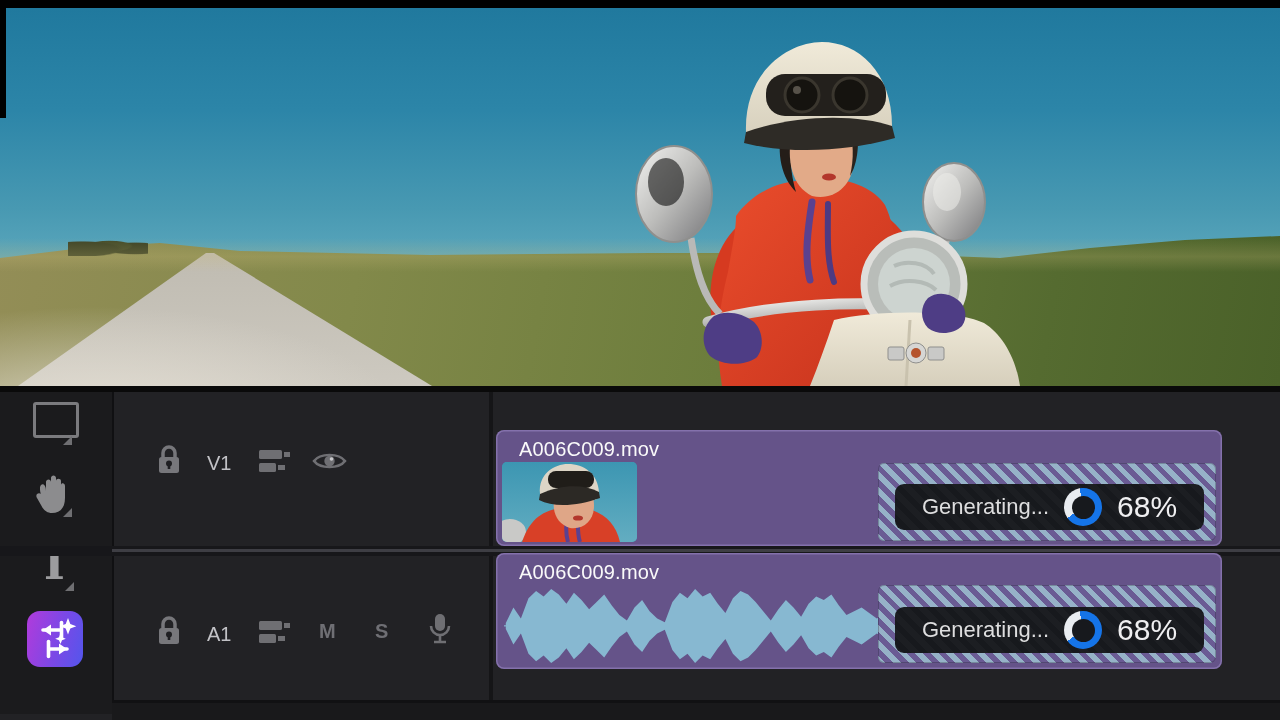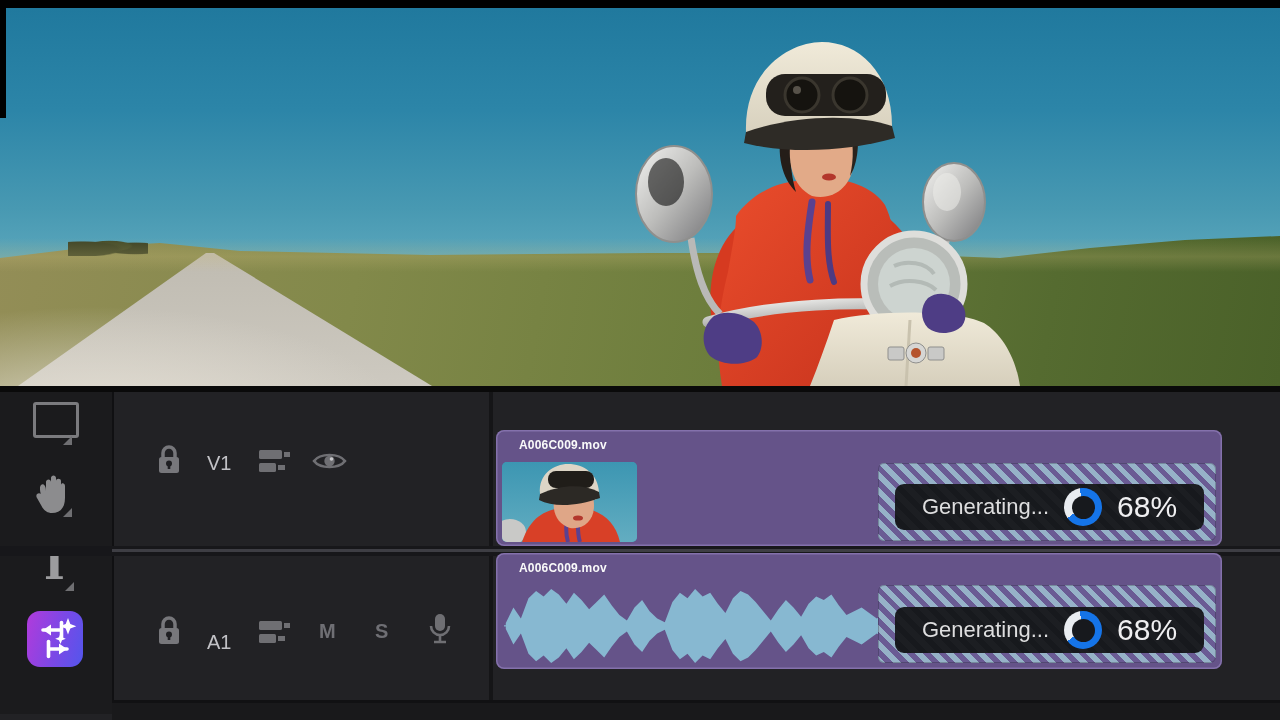--- a/index.html
+++ b/index.html
@@ -44,21 +44,21 @@
   .row-line{left:112px;top:549px;width:1168px;height:3px;background:#3e3e44;}
   .bottom-line{left:112px;top:700px;width:1168px;height:3px;background:#111113;}
   .bottom-area{left:112px;top:703px;width:1168px;height:17px;background:#19191b;}
 
   .track-label{font-size:20px;color:#c2c2c6;}
   .ms-label{font-size:20px;font-weight:600;color:#6f6f74;}
 
   
   .clip{width:726px;height:116px;border-radius:8px;background:#655389;
         box-shadow:inset 0 0 0 1.5px rgba(170,150,215,.45);}
-  .clip-title{font-size:12px;font-weight:700;color:#fafafa;letter-spacing:.2px;}
+  .clip-title{font-size:20px;font-weight:400;color:#fafafa;letter-spacing:.2px;}
   .thumb{left:6px;top:32px;width:135px;height:80px;border-radius:5px;overflow:hidden;background:#3c96b2;}
   .stripes{width:338px;height:78px;border-radius:6px;
         background:repeating-linear-gradient(45deg,#96b2c8 0 5.5px,#6a5b94 5.5px 11px);
         box-shadow:inset 0 0 0 1px rgba(0,0,0,.22);}
   .badge{width:309px;height:46px;border-radius:9px;background:#17191d;
         background-image:repeating-linear-gradient(45deg,rgba(255,255,255,.025) 0 6px,rgba(255,255,255,0) 6px 12px);
         display:flex;align-items:center;justify-content:center;gap:15px;}
   .badge-label{font-size:22px;color:#dededf;}
   .badge-pct{font-size:30px;color:#efeff1;}
   .ring{position:relative;width:38px;height:38px;border-radius:50%;}
@@ -215,21 +215,21 @@
     </div>
 
     <div class="abs" style="left:155px;top:229px;">
       <svg width="28" height="32" viewBox="0 0 28 32">
         <path d="M8 13 V9 a6 6 0 0 1 12 0 V13" stroke="#77777b" stroke-width="3.5" fill="none"></path>
         <rect x="4" y="13" width="20" height="16" rx="2.5" fill="#77777b"></rect>
         <circle cx="14" cy="19.5" r="3" fill="#1f1f22"></circle>
           <rect x="12.7" y="20" width="2.6" height="5" fill="#1f1f22"></rect>
       </svg>
     </div>
-    <span class="track-label abs" style="left:207px;top:245px;">A1</span>
+    <span class="track-label abs" style="left:207px;top:237px;">A1</span>
     <div class="abs" style="left:257px;top:232px;">
       <svg width="36" height="28" viewBox="0 0 36 28">
         <rect x="2" y="3" width="23" height="9" rx="1.5" fill="#6f6f73"></rect>
           <rect x="27" y="5" width="6" height="5" fill="#6f6f73"></rect>
         <rect x="2" y="16" width="17" height="9" rx="1.5" fill="#6f6f73"></rect>
           <rect x="21" y="18" width="7" height="5" fill="#6f6f73"></rect>
       </svg>
     </div>
     <span class="ms-label abs" style="left:319px;top:234px;">M</span>
     <span class="ms-label abs" style="left:375px;top:234px;">S</span>

